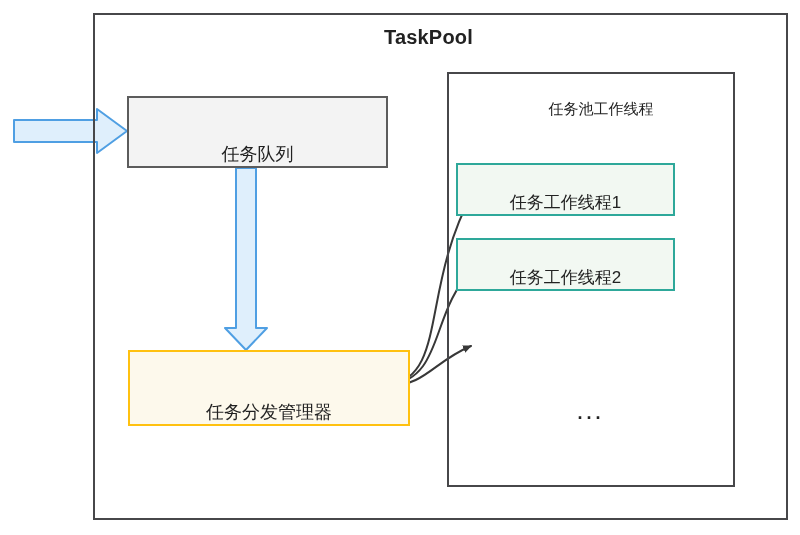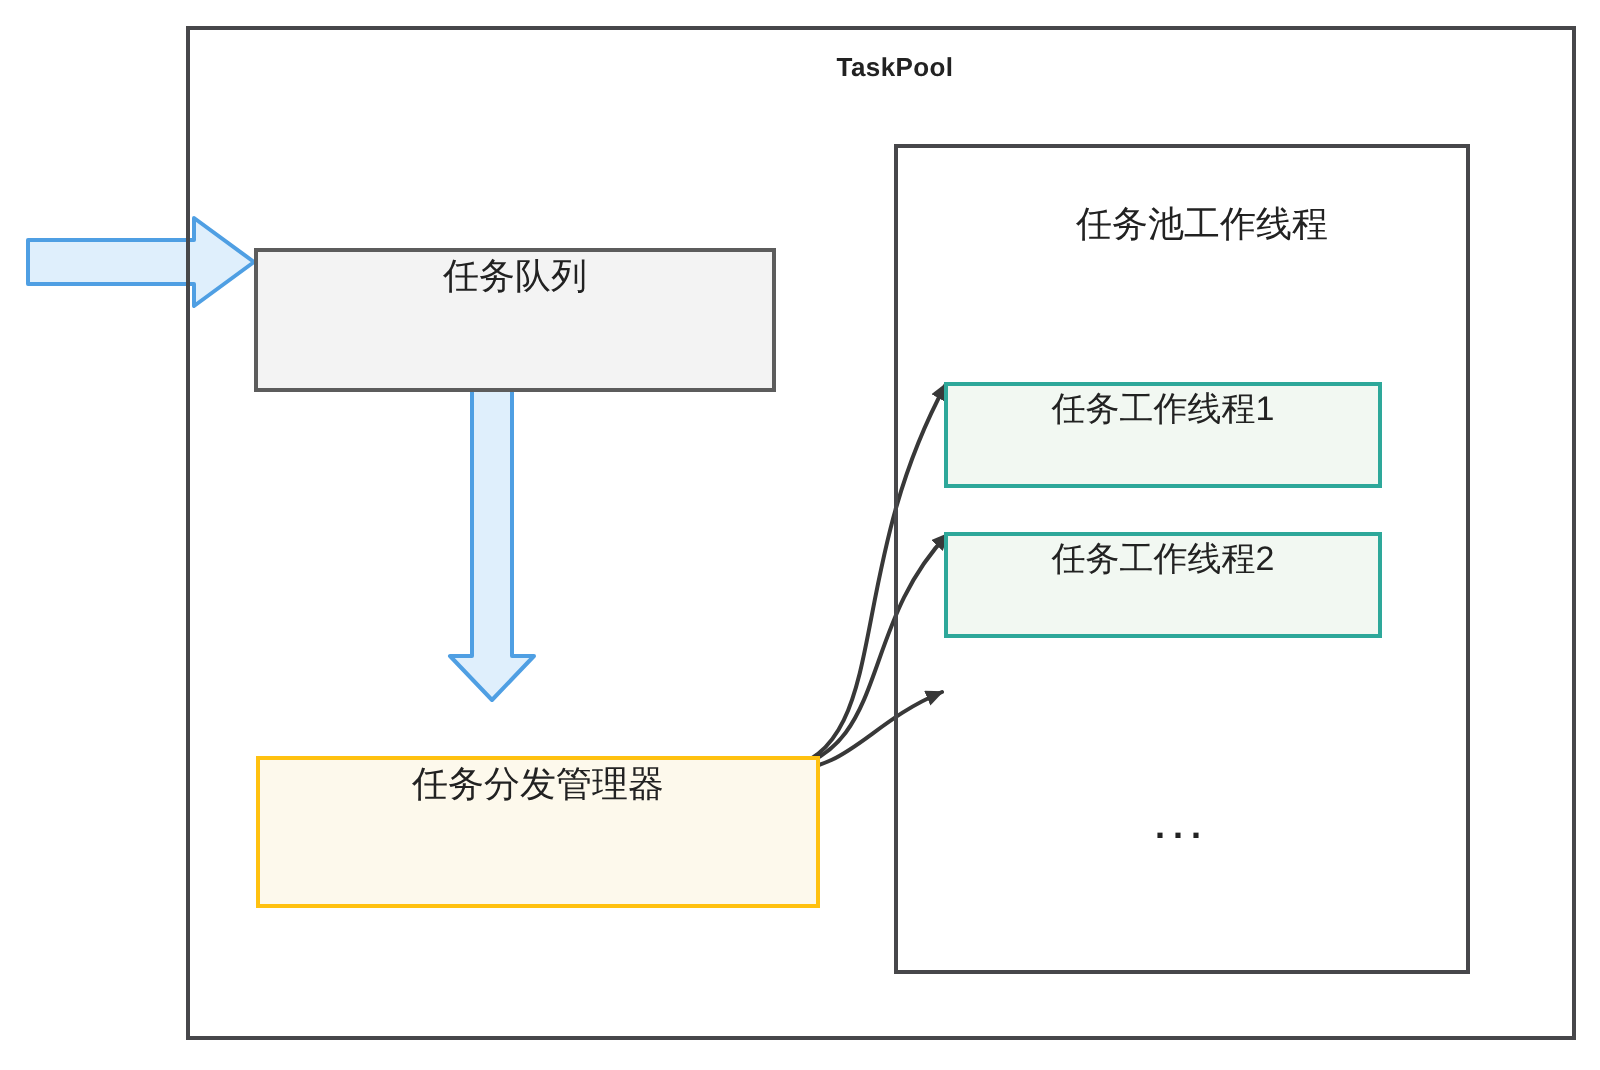--- a/index.html
+++ b/index.html
@@ -24,50 +24,49 @@
     color:var(--text-color);
     overflow:hidden;
   }
   .abs{position:absolute;box-sizing:border-box;}
   .outer-box{
     left:93px;top:13px;width:695px;height:507px;
     border:2px solid var(--box-border);
     background:transparent;
   }
   .diagram-title{
-    left:100px;top:26px;width:695px;
+    left:81px;top:26px;width:695px;
     text-align:center;
-    font-size:13px;font-weight:bold;
+    font-size:20px;font-weight:bold;
     letter-spacing:0.2px;
   }
   .inner-box{
     left:447px;top:72px;width:288px;height:415px;
     border:2px solid var(--box-border);
   }
   .pool-title{
     left:447px;top:100px;width:308px;
-    text-align:center;font-size:18px;
+    text-align:center;font-size:15px;
   }
   .node{
-    display:flex;align-items:flex-start;justify-content:center;
+    display:flex;align-items:flex-end;justify-content:center;
     font-size:18px;
-    margin-top:28px;
   }
   .queue-box{
     left:127px;top:96px;width:261px;height:72px;
     background:var(--queue-fill);
     border:2px solid var(--queue-border);
   }
   .dispatch-box{
     left:128px;top:350px;width:282px;height:76px;
     background:var(--dispatcher-fill);
     border:2px solid var(--dispatcher-border);
   }
   .thread-box{
-    left:472px;width:219px;height:53px;
+    left:456px;width:219px;height:53px;
     background:var(--thread-fill);
     border:2px solid var(--thread-border);
     font-size:17px;
   }
   .thread-1{top:163px;}
   .thread-2{top:238px;}
   .thread-3{top:318px;}
   .more-dots{
     left:447px;top:403px;width:288px;
     text-align:center;

